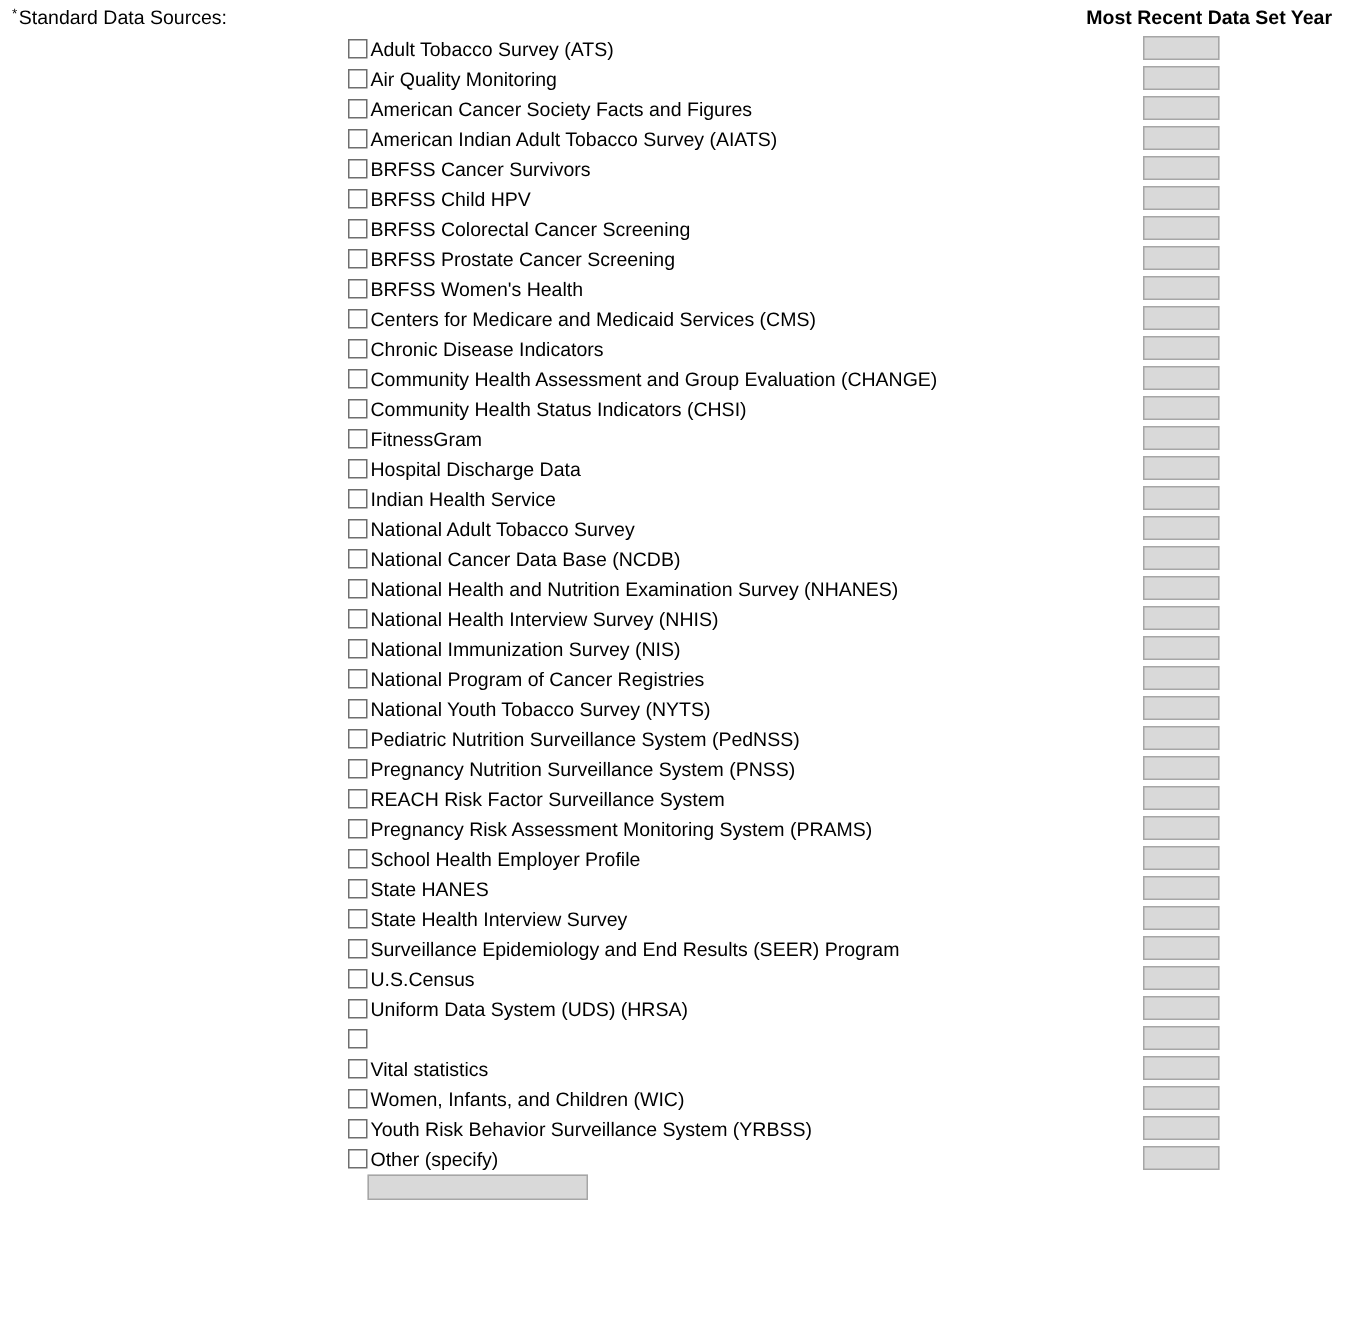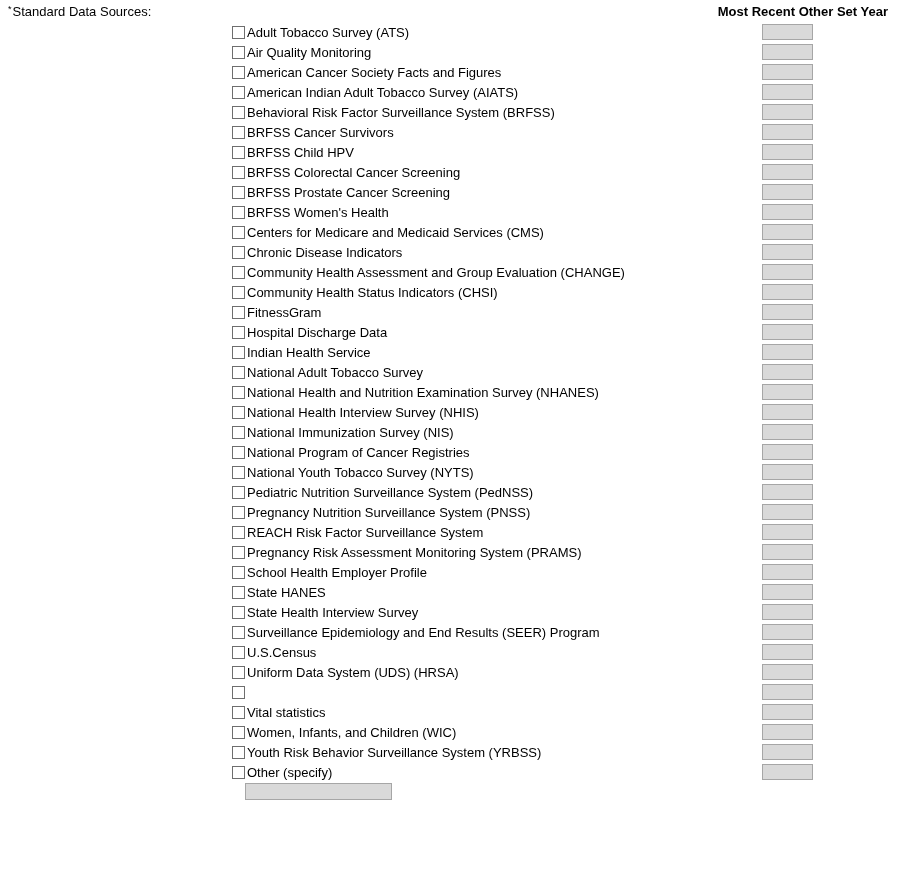--- a/index.html
+++ b/index.html
@@ -91,21 +91,21 @@
 </style>
 </head>
 <body>
 
 <div class="page">
 
   <div class="header-row">
     <div class="label-wrap">
       <span class="req">*</span><span>Standard Data Sources:</span>
     </div>
-    <div class="year-header">Most Recent Other Set Year</div>
+    <div class="year-header">Most Recent Data Set Year</div>
   </div>
 
   <div id="rows">
   <div class="row">
     <input type="checkbox" class="cb" style="">
     <span class="row-label">Adult Tobacco Survey (ATS)</span>
     <input type="text" class="year-input" style="">
   </div>
 
   <div class="row">
@@ -119,25 +119,20 @@
     <span class="row-label">American Cancer Society Facts and Figures</span>
     <input type="text" class="year-input" style="">
   </div>
 
   <div class="row">
     <input type="checkbox" class="cb" style="">
     <span class="row-label">American Indian Adult Tobacco Survey (AIATS)</span>
     <input type="text" class="year-input" style="">
   </div>
 
-  <div class="row">
-    <input type="checkbox" class="cb" style="">
-    <span class="row-label">Behavioral Risk Factor Surveillance System (BRFSS)</span>
-    <input type="text" class="year-input" style="">
-  </div>
 
 
   <div class="row">
     <input type="checkbox" class="cb" style="">
     <span class="row-label">BRFSS Cancer Survivors</span>
     <input type="text" class="year-input" style="">
   </div>
 
   <div class="row">
     <input type="checkbox" class="cb" style="">
@@ -206,20 +201,25 @@
     <input type="text" class="year-input" style="">
   </div>
 
 
   <div class="row">
     <input type="checkbox" class="cb" style="">
     <span class="row-label">National Adult Tobacco Survey</span>
     <input type="text" class="year-input" style="">
   </div>
 
+  <div class="row">
+    <input type="checkbox" class="cb" style="">
+    <span class="row-label">National Cancer Data Base (NCDB)</span>
+    <input type="text" class="year-input" style="">
+  </div>
 
   <div class="row">
     <input type="checkbox" class="cb" style="">
     <span class="row-label">National Health and Nutrition Examination Survey (NHANES)</span>
     <input type="text" class="year-input" style="">
   </div>
 
   <div class="row">
     <input type="checkbox" class="cb" style="">
     <span class="row-label">National Health Interview Survey (NHIS)</span>

